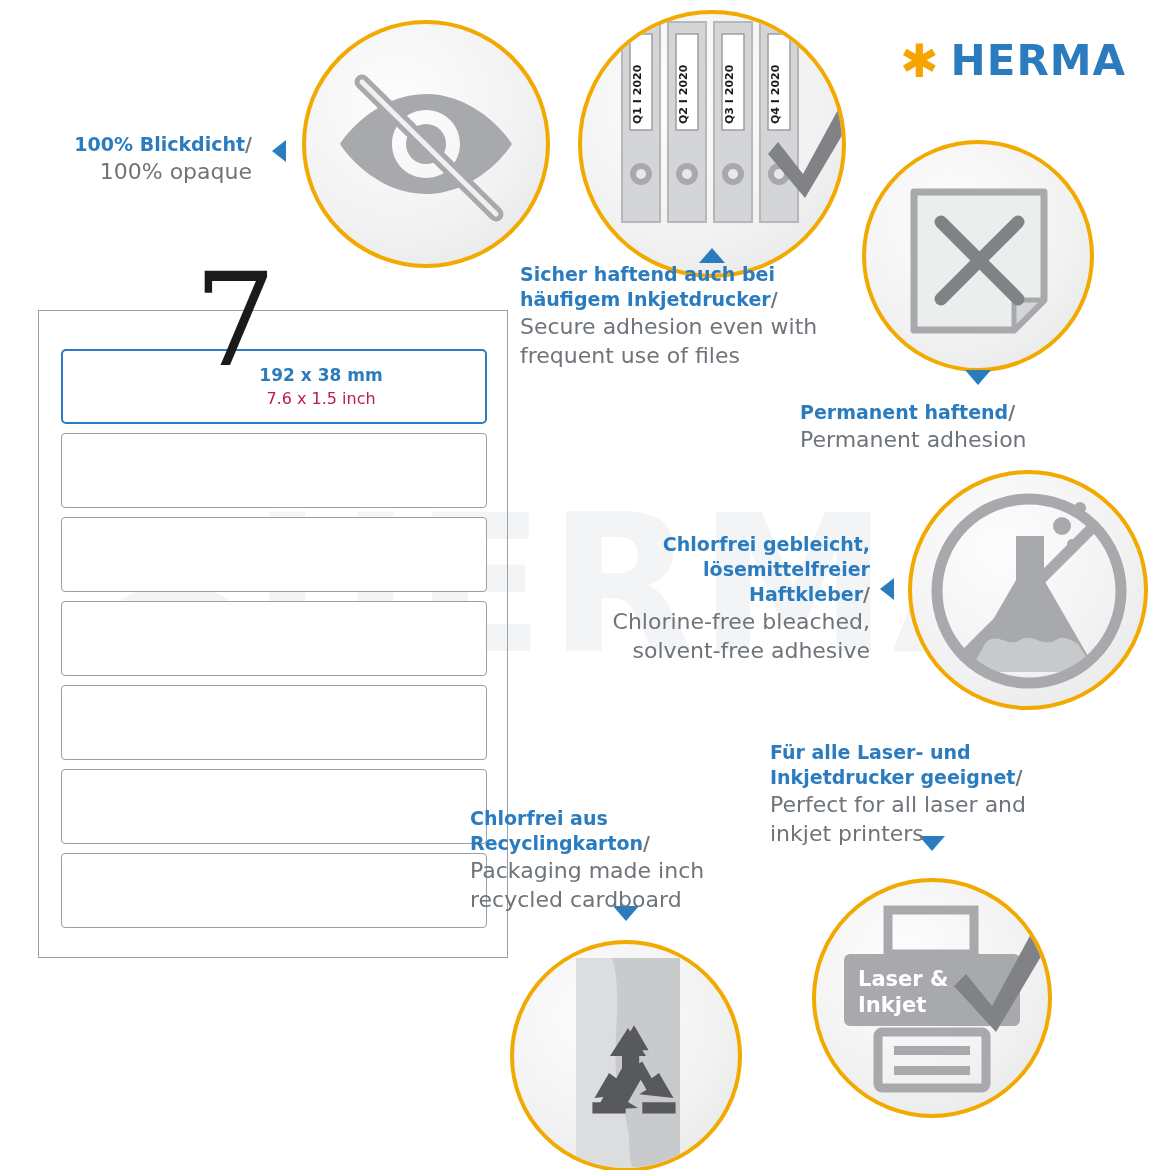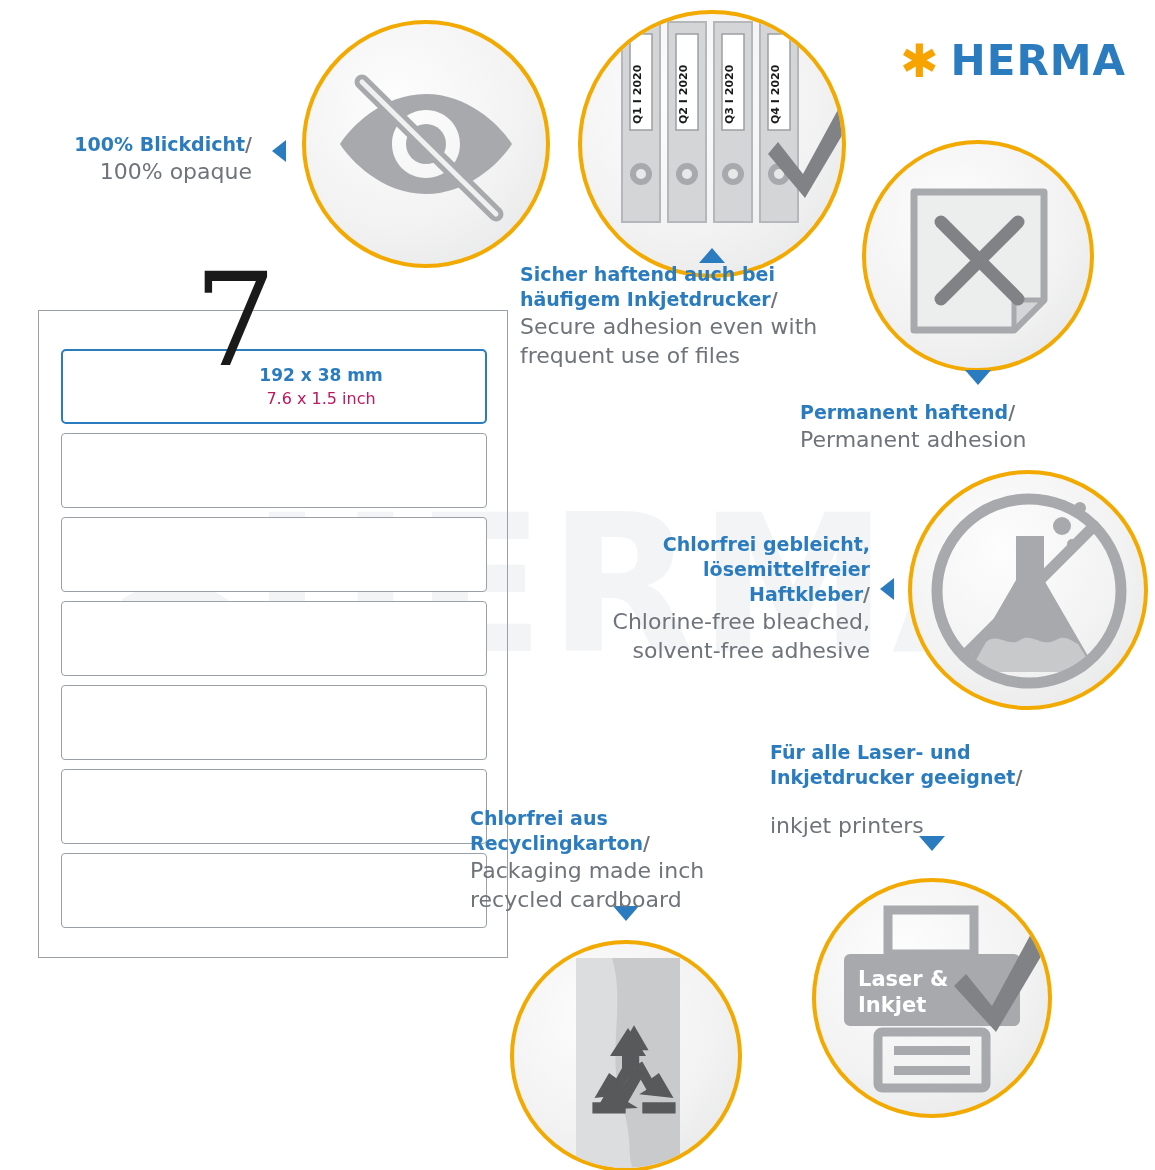--- a/index.html
+++ b/index.html
@@ -323,21 +323,21 @@
       <path d="M150 92 L176 124 L216 50 L230 66 L180 150 L138 104 Z" fill="#808285"></path>
       <text x="42" y="104" font-family="DejaVu Sans, sans-serif" font-size="21" font-weight="bold" fill="#ffffff">Laser &amp;</text>
       <text x="42" y="130" font-family="DejaVu Sans, sans-serif" font-size="21" font-weight="bold" fill="#ffffff">Inkjet</text>
     </g>
   </svg>
 </div>
 <div class="arrow arrow-down" style="left:919px; top:836px;"></div>
 <div class="caption c-center" style="left:770px; top:740px; width:330px;">
   <span class="de">Für alle Laser- und</span><br>
   <span class="de">Inkjetdrucker geeignet</span><span class="sep">/</span><br>
-  <br>
+  <span class="en">Perfect for all laser and</span><br>
   <span class="en">inkjet printers</span>
 </div>
 
 <div class="badge" style="left:510px; top:940px; width:232px; height:232px;">
   <svg width="226" height="226" viewBox="0 0 226 226">
     <g>
       <rect x="62" y="14" width="104" height="212" fill="#c9cacc"></rect>
       <path d="M98 14 C112 60 92 110 108 160 C120 198 112 214 120 226 L62 226 L62 14 Z" fill="#dcdddf"></path>
       <g fill="#58595b" transform="translate(68,76) scale(0.52)">
         <path d="M100 10 L128 58 L110 58 L110 92 L90 92 L90 58 L72 58 Z"></path>

